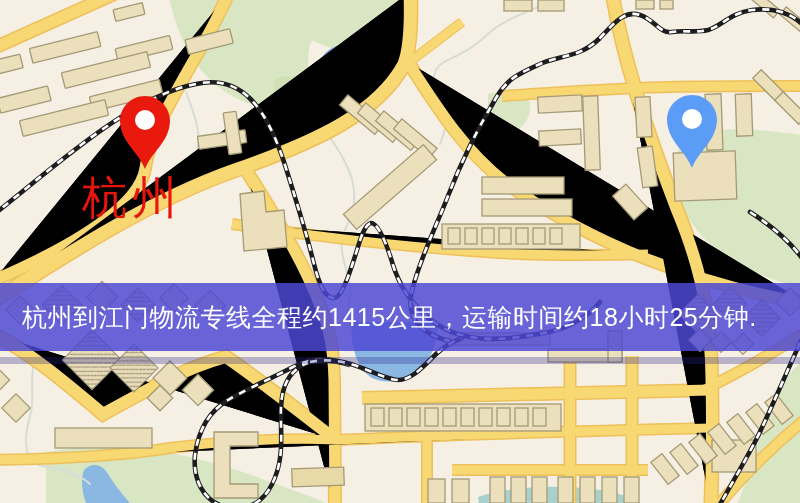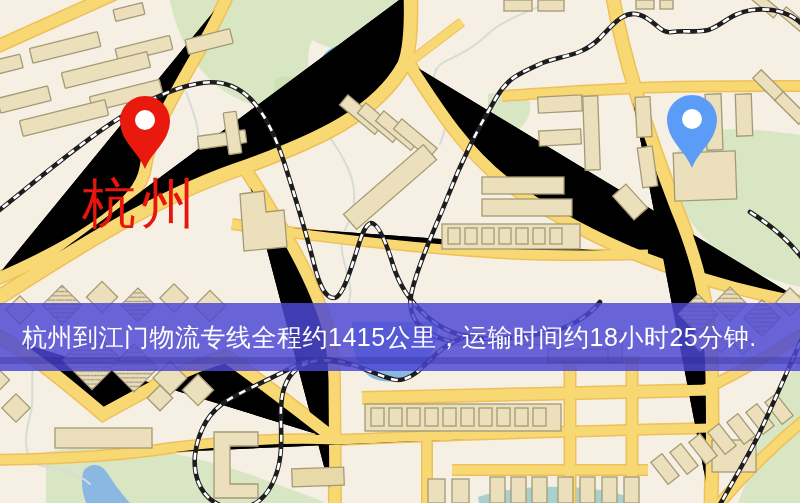--- a/index.html
+++ b/index.html
@@ -15,27 +15,27 @@
   .water-dark{fill:#6ba2d6;}
   .river{fill:none;stroke:#d6dcd6;stroke-width:2;stroke-linecap:round;}
   .road-casing path{fill:none;stroke:#eec05a;stroke-linecap:round;stroke-linejoin:round;}
   .bld{fill:#ebdfbc;stroke:#a59a76;stroke-width:1.3;}
   .bld-y{fill:#e8d9a8;stroke:#a59a76;stroke-width:1.3;}
   .rail-b{fill:none;stroke:#1d1d1f;stroke-width:4.6;stroke-linecap:round;}
   .rail-w{fill:none;stroke:#ffffff;stroke-width:2.6;stroke-dasharray:7 7;stroke-linecap:butt;}
 
   
   .city-label{position:absolute;line-height:1;pointer-events:none;}
-  .city-label.origin{left:82px;top:176px;font-family:Liberation Sans, sans-serif;
-      font-size:54px;color:#e8150d;letter-spacing:5px;font-weight:400;}
+  .city-label.origin{left:82px;top:176px;font-family:Liberation Serif, serif;
+      font-size:45px;color:#e8150d;letter-spacing:5px;font-weight:400;}
   .city-label.destination{left:642px;top:178px;font-family:"Liberation Sans",sans-serif;
       font-size:44px;color:#2a3fd6;letter-spacing:6px;font-weight:700;}
 
   
-  .banner{position:absolute;left:0;top:303px;width:800px;height:68px;
+  .banner{position:absolute;left:0;top:283px;width:800px;height:68px;
       background:rgba(76,72,212,0.84);display:flex;align-items:center;}
   .banner span{color:#ffffff;font-size:25px;font-weight:500;letter-spacing:0.5px;
       padding-left:22px;white-space:nowrap;}
   .banner-shadow{position:absolute;left:0;top:357px;width:800px;height:7px;
       background:rgba(40,36,140,0.30);}
 </style>
 </head>
 <body>
 
 <div class="screen">

